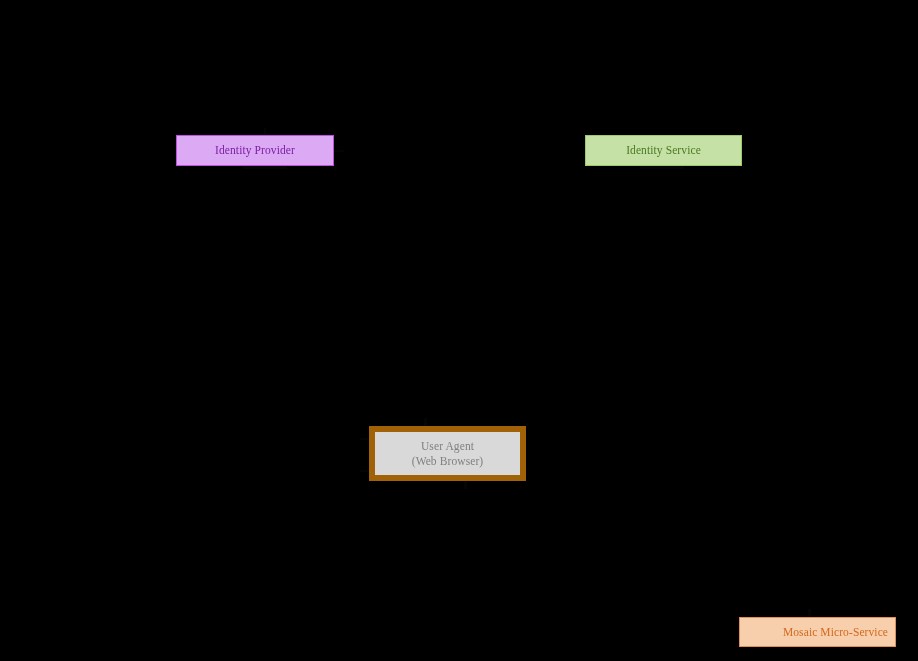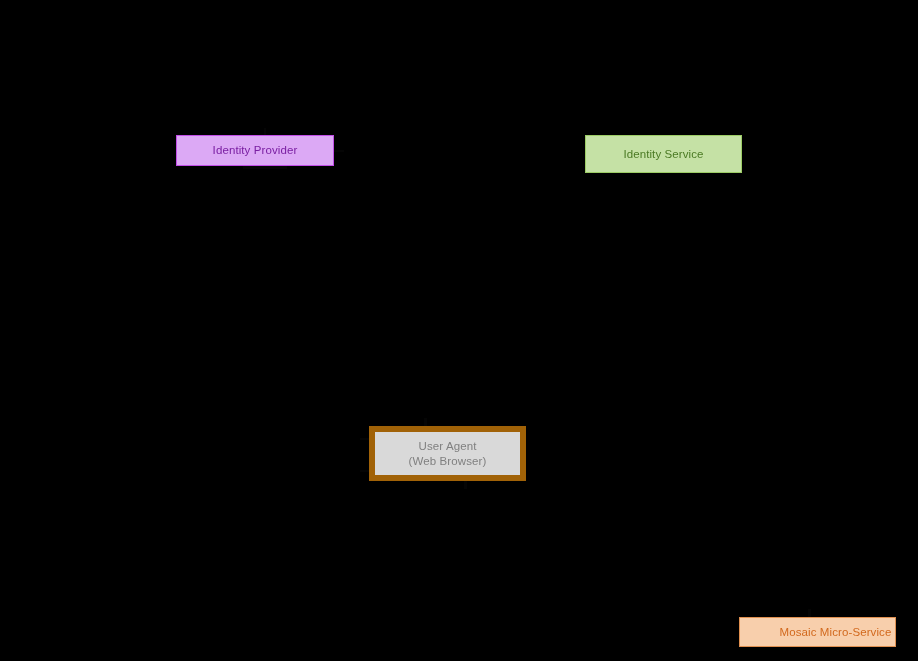--- a/index.html
+++ b/index.html
@@ -21,37 +21,38 @@
     position: absolute;
     box-sizing: border-box;
     display: flex;
     align-items: center;
     justify-content: center;
     text-align: center;
     line-height: 1.22;
     font-size: 11.5px;
     letter-spacing: 0.1px;
     white-space: pre-line;
+    font-family: Liberation Serif, serif;
   }
   
   .node-idp {
     left: 176px;
     top: 135px;
     width: 158px;
     height: 31px;
     background: #DCA9F5;
     border: 1px solid #C24DE8;
     color: #7A1FA2;
   }
   
   .node-idsvc {
     left: 585px;
     top: 135px;
     width: 157px;
-    height: 38px;
+    height: 31px;
     background: #C5E1A5;
     border: 1px solid #9CCC65;
     color: #4B7A24;
   }
   
   .node-ua {
     left: 369px;
     top: 426px;
     width: 157px;
     height: 55px;

